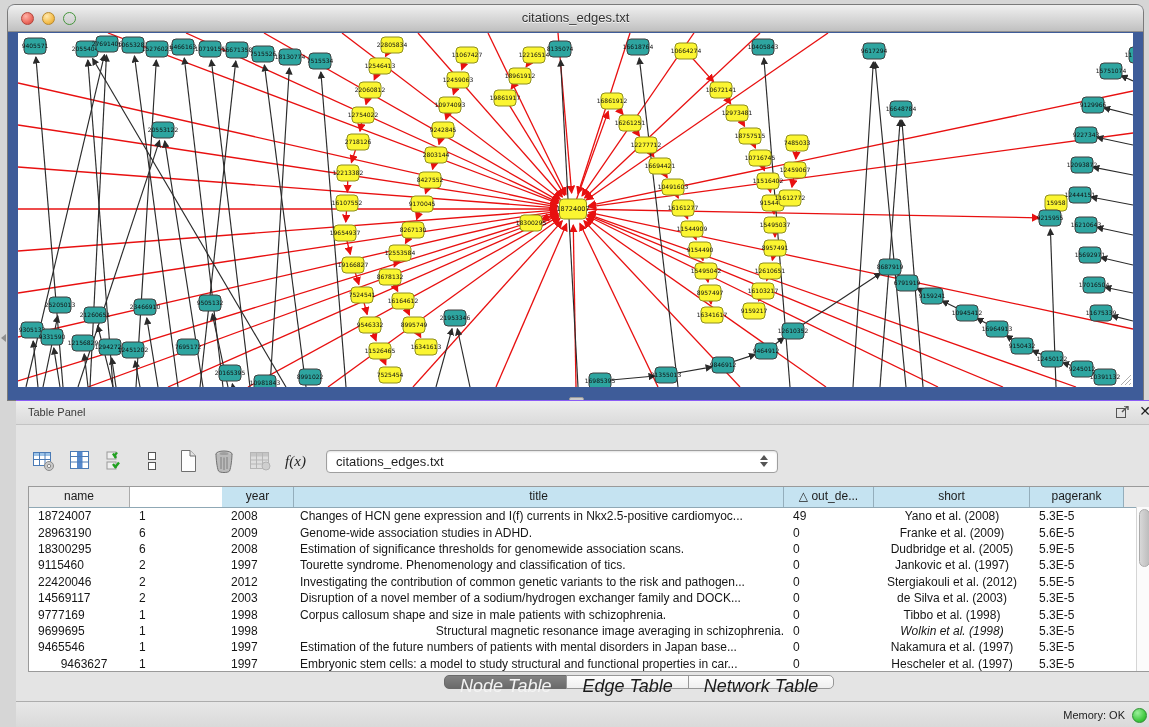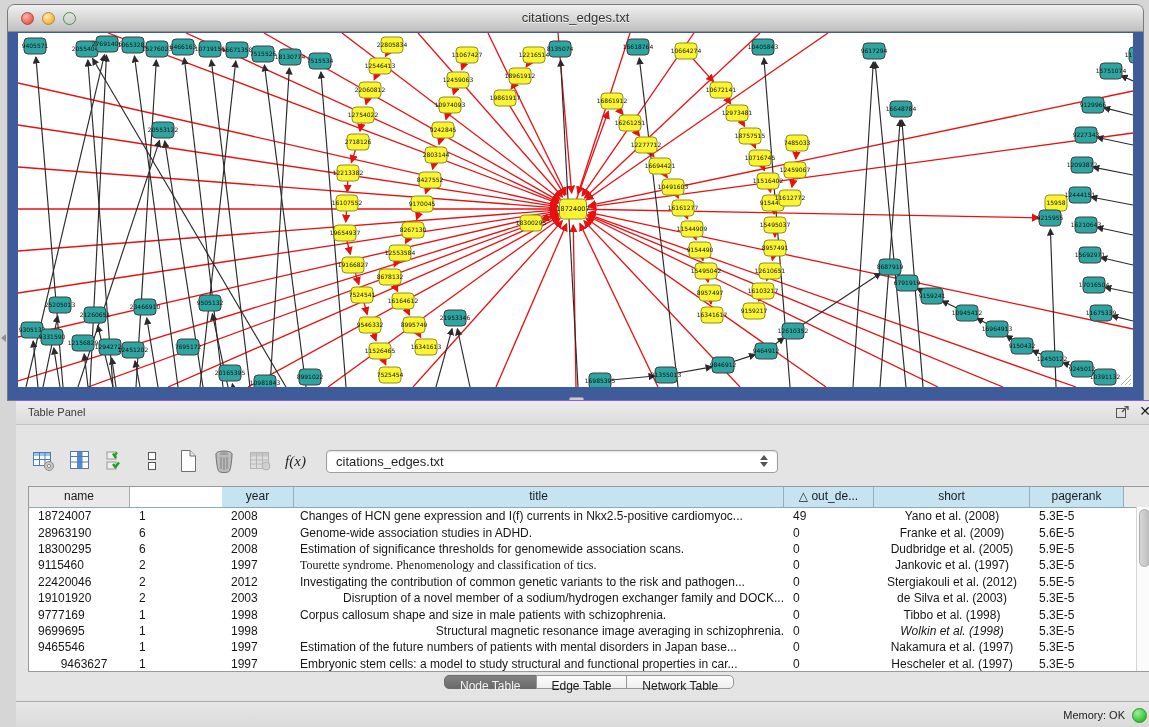--- a/index.html
+++ b/index.html
@@ -51,22 +51,22 @@
   .th.fill{background:#E9E9E9;border-right:none;flex:1;}
   .tbody{position:relative;}
   .trow{display:flex;height:16.4px;align-items:center;}
   .td{box-sizing:border-box;font-size:12px;color:#161616;white-space:nowrap;overflow:hidden;padding-left:9px;}
   .td.title{padding-left:6px;}
   .td.center{text-align:center;padding-left:0;}
   .vscroll{position:absolute;right:0px;top:20px;bottom:0px;width:15px;background:#FBFBFB;border-left:1px solid #d5d5d5;}
   .vthumb{margin:2px 2px;height:56px;background:linear-gradient(90deg,#D8D8D8,#BDBDBD);border:1px solid #aaaaaa;border-radius:7px;}
 
   .tabbar{position:absolute;left:428px;top:274px;height:21px;display:flex;}
-  .tab{box-sizing:border-box;height:14px;line-height:20px;padding:0 15px;font-size:12px;border:1px solid #979797;
-    background:linear-gradient(#FDFDFD,#EFEFEF);color:#1a1a1a;margin-left:-1px;}
+  .tab{box-sizing:border-box;height:14px;line-height:20px;padding:0 15px;font-size:18px;border:1px solid #979797;
+    background:linear-gradient(#FDFDFD,#EFEFEF);color:#1a1a1a;margin-left:-1px;font-style:italic;}
   .tab:first-child{border-radius:5px 0 0 5px;margin-left:0;}
   .tab:last-child{border-radius:0 5px 5px 0;}
   .tab.sel{background:linear-gradient(#828282,#6A6A6A);color:#F4F4F4;border-color:#6a6a6a;}
 
   .statusbar{position:absolute;left:0;right:0;bottom:0;height:27px;background:linear-gradient(#E7E7E7,#D9D9D9);
     border-top:1px solid #ADADAD;display:flex;align-items:center;justify-content:flex-end;gap:7px;padding-right:18px;box-sizing:border-box;}
   .statusbar .mem{font-size:11px;color:#222;}
   .status-dot{width:13px;height:13px;border-radius:50%;border:1px solid #2d8f33;
     background:radial-gradient(circle at 35% 30%,#9BF09B,#3CC73C 65%,#2AA52A);}
 </style>
@@ -821,39 +821,39 @@
             <div class="td" style="width: 72px;">2008</div>
             <div class="td title" style="width: 490px;">Estimation of significance thresholds for genomewide association scans.</div>
             <div class="td" style="width: 90px;">0</div>
             <div class="td center" style="width: 156px;">Dudbridge et al. (2005)</div>
             <div class="td" style="width: 94px;">5.9E-5</div>
           </div>
           <div class="trow">
             <div class="td" style="width: 101px;">9115460</div>
             <div class="td" style="width: 92px;">2</div>
             <div class="td" style="width: 72px;">1997</div>
-            <div class="td title" style="width: 490px; font-family: Liberation Serif, serif;">Tourette syndrome. Phenomenology and classification of tics.</div>
+            <div class="td title" style="width: 490px;">Tourette syndrome. Phenomenology and classification of tics.</div>
             <div class="td" style="width: 90px;">0</div>
             <div class="td center" style="width: 156px;">Jankovic et al. (1997)</div>
             <div class="td" style="width: 94px;">5.3E-5</div>
           </div>
           <div class="trow">
             <div class="td" style="width: 101px;">22420046</div>
             <div class="td" style="width: 92px;">2</div>
             <div class="td" style="width: 72px;">2012</div>
             <div class="td title" style="width: 490px;">Investigating the contribution of common genetic variants to the risk and pathogen...</div>
             <div class="td" style="width: 90px;">0</div>
             <div class="td center" style="width: 156px;">Stergiakouli et al. (2012)</div>
             <div class="td" style="width: 94px;">5.5E-5</div>
           </div>
           <div class="trow">
-            <div class="td" style="width: 101px;">19101920</div>
+            <div class="td" style="width: 101px;">14569117</div>
             <div class="td" style="width: 92px;">2</div>
             <div class="td" style="width: 72px;">2003</div>
-            <div class="td title" style="width: 490px; text-align: right;">Disruption of a novel member of a sodium/hydrogen exchanger family and DOCK...</div>
+            <div class="td title" style="width: 490px;">Disruption of a novel member of a sodium/hydrogen exchanger family and DOCK...</div>
             <div class="td" style="width: 90px;">0</div>
             <div class="td center" style="width: 156px;">de Silva et al. (2003)</div>
             <div class="td" style="width: 94px;">5.3E-5</div>
           </div>
           <div class="trow">
             <div class="td" style="width: 101px;">9777169</div>
             <div class="td" style="width: 92px;">1</div>
             <div class="td" style="width: 72px;">1998</div>
             <div class="td title" style="width: 490px;">Corpus callosum shape and size in male patients with schizophrenia.</div>
             <div class="td" style="width: 90px;">0</div>

